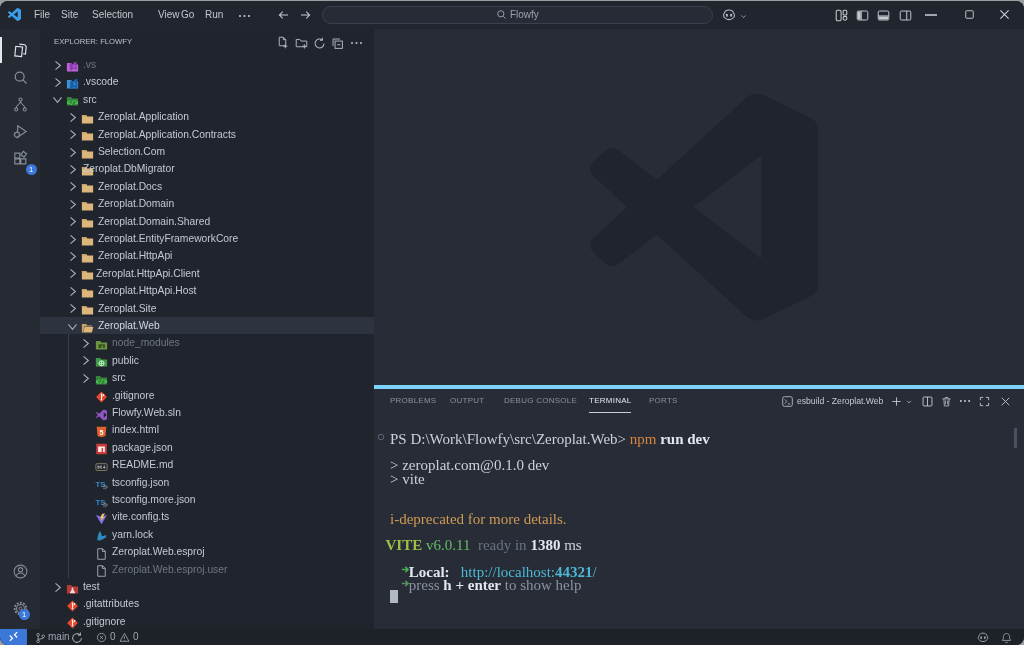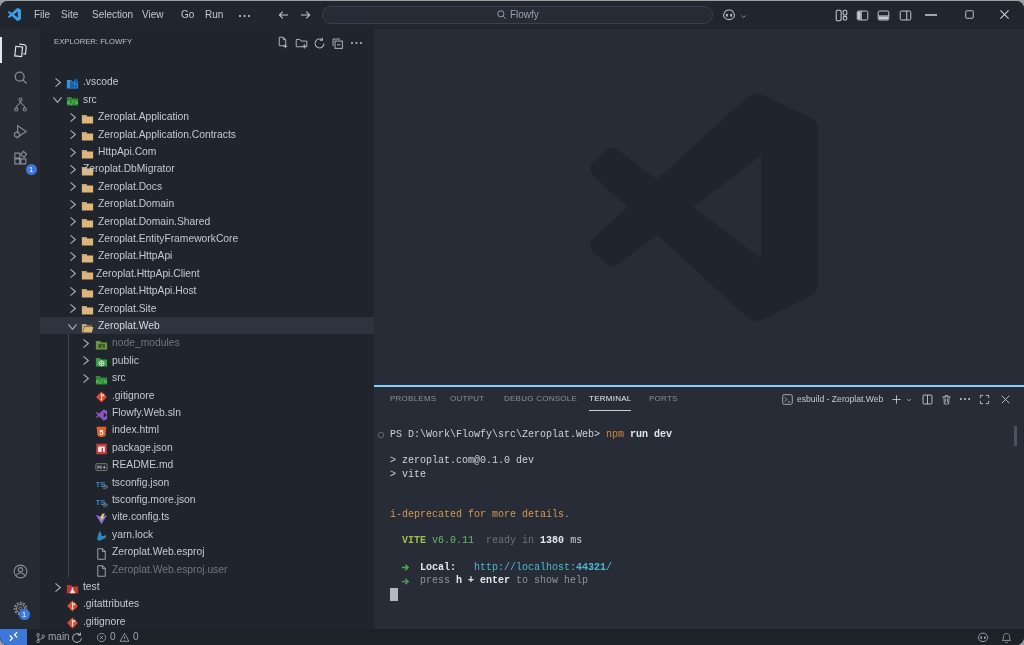--- a/index.html
+++ b/index.html
@@ -3,43 +3,43 @@
 *{margin:0;padding:0;box-sizing:border-box}
 html,body{width:1024px;height:645px;overflow:hidden;background:#9b9da1;font-family:"Liberation Sans",sans-serif}
 #win{position:absolute;left:0;top:1px;width:1024px;height:644px;background:#21252d;border-radius:8px;overflow:hidden}
 .abs{position:absolute}
 #titlebar{position:absolute;left:0;top:0;width:1024px;height:27px;background:#21252d;color:#c7cbd2}
 .menu{position:absolute;top:0;height:28px;line-height:28px;font-size:10px;color:#c3c8cf}
 #searchbox{position:absolute;left:322px;top:5px;width:391px;height:18px;background:#262b35;border:1px solid #3a414e;border-radius:9px;color:#9aa1ad;font-size:10px;text-align:center;line-height:16px}
 #activitybar{position:absolute;left:0;top:28px;width:40px;height:601px;background:#262a33}
 #sidebar{position:absolute;left:40px;top:28px;width:334px;height:601px;background:#20242d}
 #editor{position:absolute;left:374px;top:28px;width:650px;height:356px;background:#282c37}
-#panel{position:absolute;left:374px;top:384px;width:650px;height:245px;background:#282c37;border-top:2px solid #7dd3fc}
+#panel{position:absolute;left:374px;top:384px;width:650px;height:245px;background:#282c37;border-top:4px solid #7dd3fc}
 #statusbar{position:absolute;left:0;top:628px;width:1024px;height:16px;background:#1d2128;color:#9ea5b0;font-size:10px}
 .trow{position:absolute;left:0;width:334px;height:17.4px}
 .trow.sel{background:#2d333f}
 .chev{position:absolute;top:2.5px}
 .ticon{position:absolute;top:2.5px;width:12px;height:12px}
 .tlabel{position:absolute;top:3px;font-size:10.3px;white-space:pre}
 .ticonbtn{position:absolute;top:34px}
 #treewrap{position:absolute;left:0;top:0;width:334px;height:601px}
 .ptab{position:absolute;top:0;height:24px;line-height:24px;font-size:8px;letter-spacing:.25px;color:#8b919c}
-.term{position:absolute;font-family:Liberation Mono, monospace;font-size:10px;white-space:pre;color:#ccd2db}
+.term{position:absolute;font-family:Liberation Serif, serif;font-size:15px;white-space:pre;color:#ccd2db}
 .b{font-weight:bold;color:#e3e7ed}
 </style></head><body>
 <div id="win">
 
 <div id="titlebar">
  <svg class="abs" style="left:8px;top:7px" width="13" height="13" viewBox="0 0 100 100">
    <path d="M96.5 10.8 75.9.9a6.2 6.2 0 0 0-7.1 1.2L29.1 38.3 11.8 25.2a4.2 4.2 0 0 0-5.3.2L1 30.6a4.2 4.2 0 0 0 0 6.2L16 50 1 63.3a4.2 4.2 0 0 0 0 6.2l5.5 5.1a4.2 4.2 0 0 0 5.3.2l17.3-13.1 39.7 36.2a6.2 6.2 0 0 0 7.1 1.2l20.6-9.9a6.2 6.2 0 0 0 3.5-5.6V16.4a6.2 6.2 0 0 0-3.5-5.6ZM75 72.7 44.9 50 75 27.3Z" fill="#3b9eeb"></path>
  </svg>
  <span class="menu" style="left:34px">File</span>
  <span class="menu" style="left:61px">Site</span>
  <span class="menu" style="left:92px">Selection</span>
- <span class="menu" style="left:142px">View</span>
+ <span class="menu" style="left:158px">View</span>
  <span class="menu" style="left:181px">Go</span>
  <span class="menu" style="left:205px">Run</span>
  <svg class="abs" style="left:238px;top:13px" width="13" height="4" viewBox="0 0 13 4">
         <circle cx="2" cy="2" r="1.1" fill="#c3c8cf"></circle>
         <circle cx="6.5" cy="2" r="1.1" fill="#c3c8cf"></circle>
         <circle cx="11" cy="2" r="1.1" fill="#c3c8cf"></circle>
       </svg>
  <svg class="abs" style="left:277px;top:8px" width="13" height="12" viewBox="0 0 16 16">
         <path d="M14 8H3M7 3.5 2.5 8 7 12.5" fill="none" stroke="#c6cad1" stroke-width="1.4"></path>
       </svg>
@@ -148,20 +148,31 @@
         <rect x="5" y="5" width="9" height="9" fill="none" stroke="#b0b5bd" stroke-width="1.2"></rect>
         <path d="M2.5 11V2.5H11" fill="none" stroke="#b0b5bd" stroke-width="1.2"></path>
         <path d="M7.5 9.5h4" stroke="#b0b5bd" stroke-width="1.2"></path>
       </svg>
 <svg class="abs" style="left:310px;top:12px" width="13" height="4" viewBox="0 0 13 4">
         <circle cx="2" cy="2" r="1.1" fill="#b0b5bd"></circle>
         <circle cx="6.5" cy="2" r="1.1" fill="#b0b5bd"></circle>
         <circle cx="11" cy="2" r="1.1" fill="#b0b5bd"></circle>
       </svg>
 <div id="treewrap">
+<div class="trow" style="top:27.0px">
+          <svg class="chev" style="left:11px" width="13" height="13" viewBox="0 0 16 16">
+            <path d="M5.5 3l6 5-6 5" fill="none" stroke="#a8aeb8" stroke-width="1.4"></path>
+          </svg>
+          <span class="ticon" style="left:26px"><svg width="13" height="12" viewBox="0 0 16 16">
+              <path d="M.5 2.5h5.6l1.7 2H15.5v9.5H.5z" fill="#bc63d6"></path>
+              <path d="M9 2.2l4.5-1.7v11.4L9 10.2l-2.8 2.3-2-1.1V3.8l2-1.1L9 5z" fill="#8a3fb0"></path>
+              <path d="M9 4.8v4.8l2.9-2.4z" fill="#bc63d6"></path>
+            </svg></span>
+          <span class="tlabel" style="left:43px;color:#6f7784">.vs</span>
+        </div>
 <div class="trow" style="top:44.4px">
           <svg class="chev" style="left:11px" width="13" height="13" viewBox="0 0 16 16">
             <path d="M5.5 3l6 5-6 5" fill="none" stroke="#a8aeb8" stroke-width="1.4"></path>
           </svg>
           <span class="ticon" style="left:26px"><svg width="13" height="12" viewBox="0 0 16 16">
               <path d="M.5 2.5h5.6l1.7 2H15.5v9.5H.5z" fill="#3c8fd9"></path>
               <path d="M10 2.6l4.5-2v13.8l-4.5-2-3.2 2.6-2.2-1.3V5.3l2.2-1.3L10 6.6z" fill="#1a62a8"></path>
               <path d="M10 5.8v4.4l2.7-2.2z" fill="#3c8fd9"></path>
             </svg></span>
           <span class="tlabel" style="left:43px;color:#c3c9d2">.vscode</span>
@@ -197,21 +208,21 @@
           <span class="tlabel" style="left:58px;color:#c3c9d2">Zeroplat.Application.Contracts</span>
         </div>
 <div class="trow" style="top:114.0px">
           <svg class="chev" style="left:26px" width="13" height="13" viewBox="0 0 16 16">
             <path d="M5.5 3l6 5-6 5" fill="none" stroke="#a8aeb8" stroke-width="1.4"></path>
           </svg>
           <span class="ticon" style="left:41px"><svg width="13" height="12" viewBox="0 0 16 16">
               <path d="M.5 2.5h5.6l1.7 2H15.5v9.5H.5z" fill="#dcb67a"></path>
               <path d="M.5 2.5h5.6l1.7 2H.5z" fill="#c9a366"></path>
             </svg></span>
-          <span class="tlabel" style="left:58px;color:#c3c9d2">HttpApi.Com</span>
+          <span class="tlabel" style="left:58px;color:#c3c9d2">Selection.Com</span>
         </div>
 <div class="trow" style="top:131.4px">
           <svg class="chev" style="left:26px" width="13" height="13" viewBox="0 0 16 16">
             <path d="M5.5 3l6 5-6 5" fill="none" stroke="#a8aeb8" stroke-width="1.4"></path>
           </svg>
           <span class="ticon" style="left:41px"><svg width="13" height="12" viewBox="0 0 16 16">
               <path d="M.5 2.5h5.6l1.7 2H15.5v9.5H.5z" fill="#dcb67a"></path>
               <path d="M.5 2.5h5.6l1.7 2H.5z" fill="#c9a366"></path>
             </svg></span>
           <span class="tlabel" style="left:43px;color:#c3c9d2">Zeroplat.DbMigrator</span>
@@ -493,21 +504,21 @@
  <svg class="abs" style="left:626px;top:7px" width="11" height="11" viewBox="0 0 16 16">
         <path d="M2.5 2.5l11 11M13.5 2.5l-11 11" stroke="#c6cad1" stroke-width="1.3"></path>
       </svg>
  <svg class="abs" style="left:3px;top:44.3px" width="8" height="8" viewBox="0 0 16 16">
         <circle cx="8" cy="8" r="5.5" fill="none" stroke="#6b7280" stroke-width="1.6"></circle>
       </svg>
  <div class="term" style="left:16px;top:41.8px">PS D:\Work\Flowfy\src\Zeroplat.Web&gt; <span style="color:#d7843f">npm</span> <span class="b">run dev</span></div>
  <div class="term" style="left:16px;top:68.4px">&gt; zeroplat.com@0.1.0 dev</div>
  <div class="term" style="left:16px;top:81.7px">&gt; vite</div>
  <div class="term" style="left:16px;top:121.6px"><span style="color:#cf9a55">i-deprecated for more details.</span></div>
- <div class="term" style="left:16px;top:148.2px">  <span style="color:#9cbf45;font-weight:bold">VITE</span> <span style="color:#63bd64">v6.0.11</span>  <span style="color:#6a7280">ready in</span> <span class="b">1380</span> ms</div>
+ <div class="term" style="left:4px;top:148.2px">  <span style="color:#9cbf45;font-weight:bold">VITE</span> <span style="color:#63bd64">v6.0.11</span>  <span style="color:#6a7280">ready in</span> <span class="b">1380</span> ms</div>
  <div class="term" style="left:16px;top:174.8px">     <span class="b">Local:</span>   <span style="color:#4cb9d4">http://localhost:<span style="font-weight:bold">44321</span>/</span></div>
  <div class="term" style="left:16px;top:188.1px">     <span style="color:#8a92a0">press</span> <span class="b">h + enter</span> <span style="color:#8a92a0">to show help</span></div>
  <svg class="abs" style="left:27px;top:176.3px" width="10" height="9" viewBox="0 0 12 10">
         <path d="M1 5h7M5.2 1.8 8.6 5 5.2 8.2" fill="none" stroke="#42b052" stroke-width="1.8"></path>
       </svg>
  <svg class="abs" style="left:27px;top:189.6px" width="10" height="9" viewBox="0 0 12 10">
         <path d="M1 5h7M5.2 1.8 8.6 5 5.2 8.2" fill="none" stroke="#53935f" stroke-width="1.8"></path>
       </svg>
  <div class="abs" style="left:16px;top:201.4px;width:8px;height:13px;background:#b3b9c3"></div>
  <div class="abs" style="left:640px;top:39px;width:3px;height:20px;background:#4a5160"></div>

